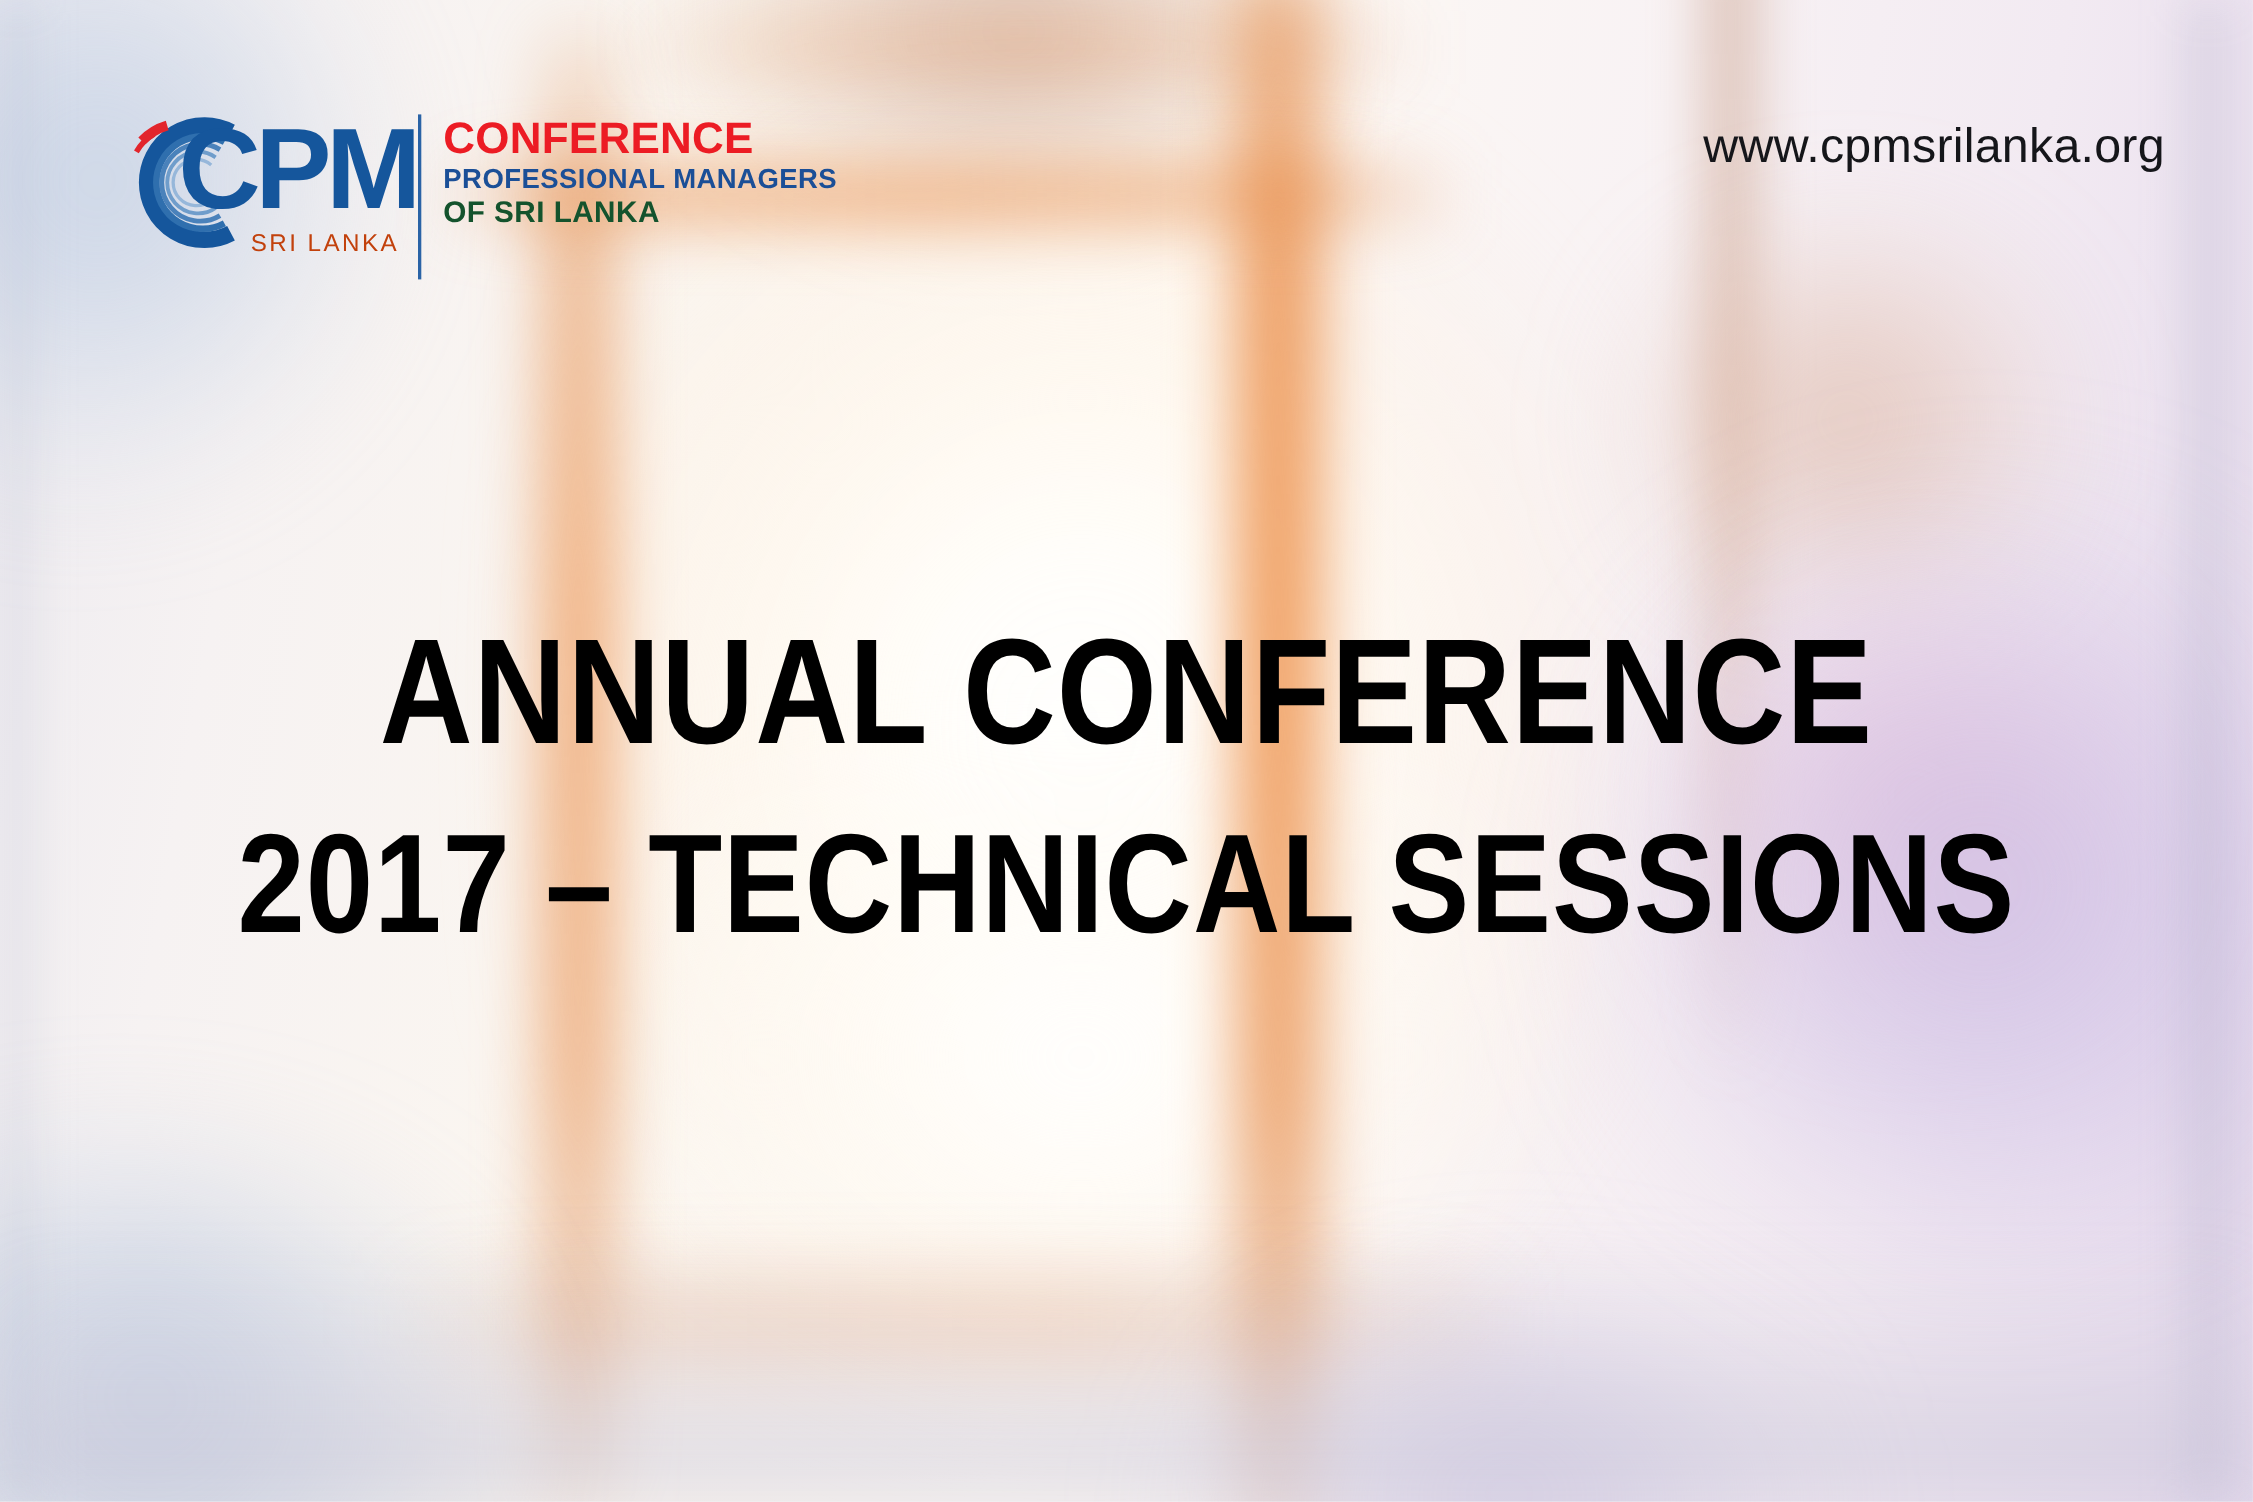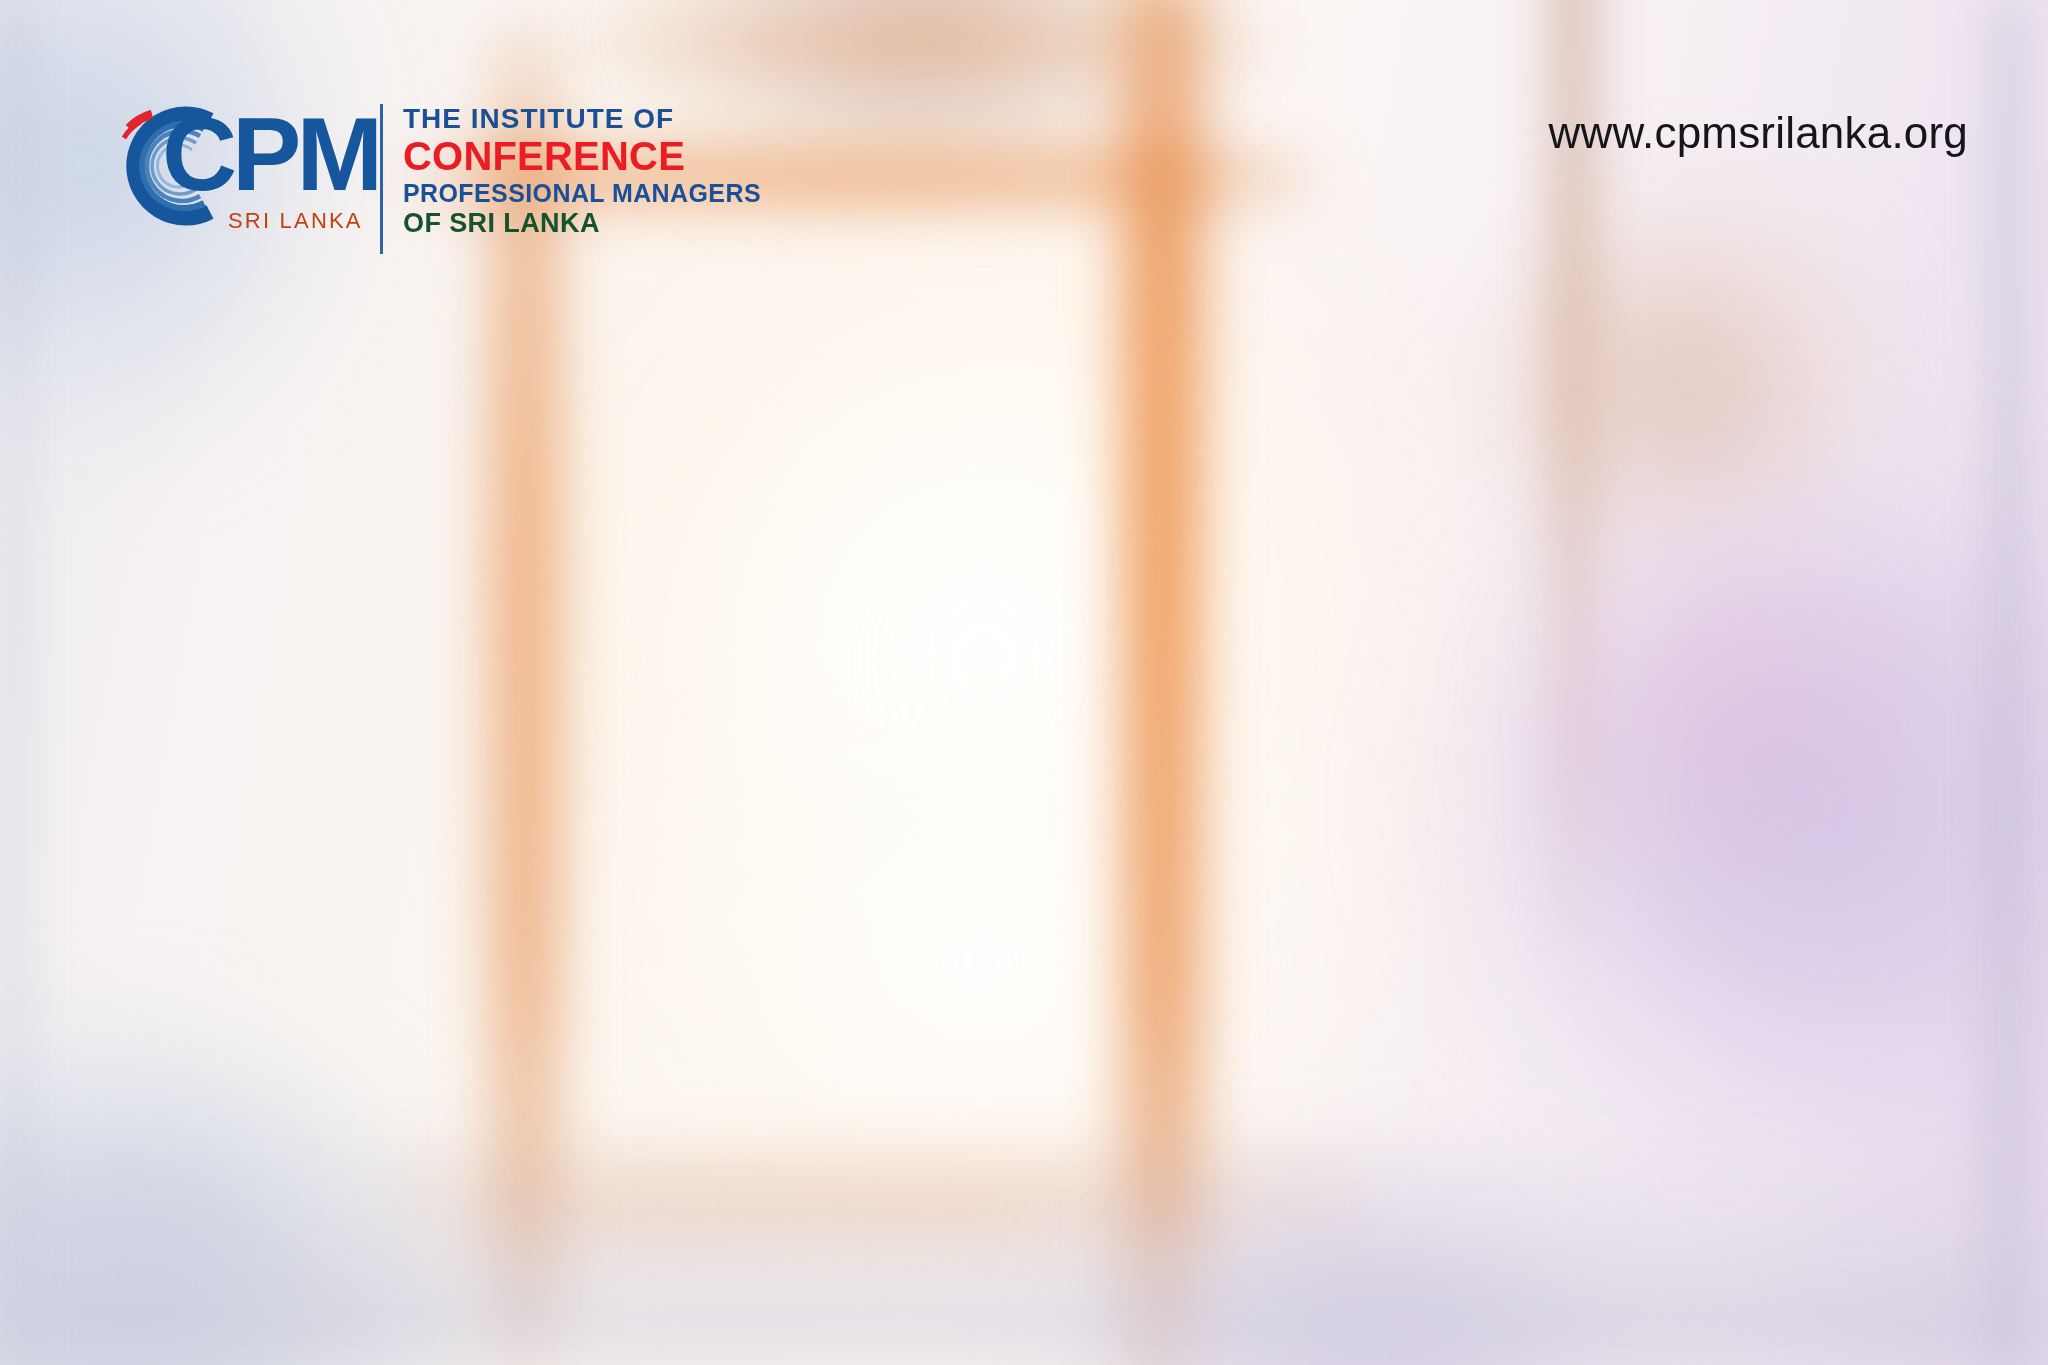--- a/index.html
+++ b/index.html
@@ -327,23 +327,26 @@
           <path d="M24 38 A44 44 0 0 1 40 22" stroke="#e2252c" stroke-width="5"></path>
         </g>
       </svg>
       <div class="cpm-word">CPM</div>
       <div class="cpm-sub">SRI LANKA</div>
     </div>
 
     <div class="logo-divider"></div>
 
     <div class="logo-text">
-      <div class="ln l1">THE INSTITUTE OF</div>
       <div class="ln l2">CONFERENCE</div>
       <div class="ln l3">PROFESSIONAL MANAGERS</div>
       <div class="ln l4">OF SRI LANKA</div>
     </div>
   </div>
 
   <div id="website">www.cpmsrilanka.org</div>
 
+  <div id="title-block">
+    <div class="title-line" id="title-main">ANNUAL CONFERENCE</div>
+    <div class="title-line" id="title-sub">2017 – TECHNICAL SESSIONS</div>
+  </div>
 
 </div>
 
 </body></html>

